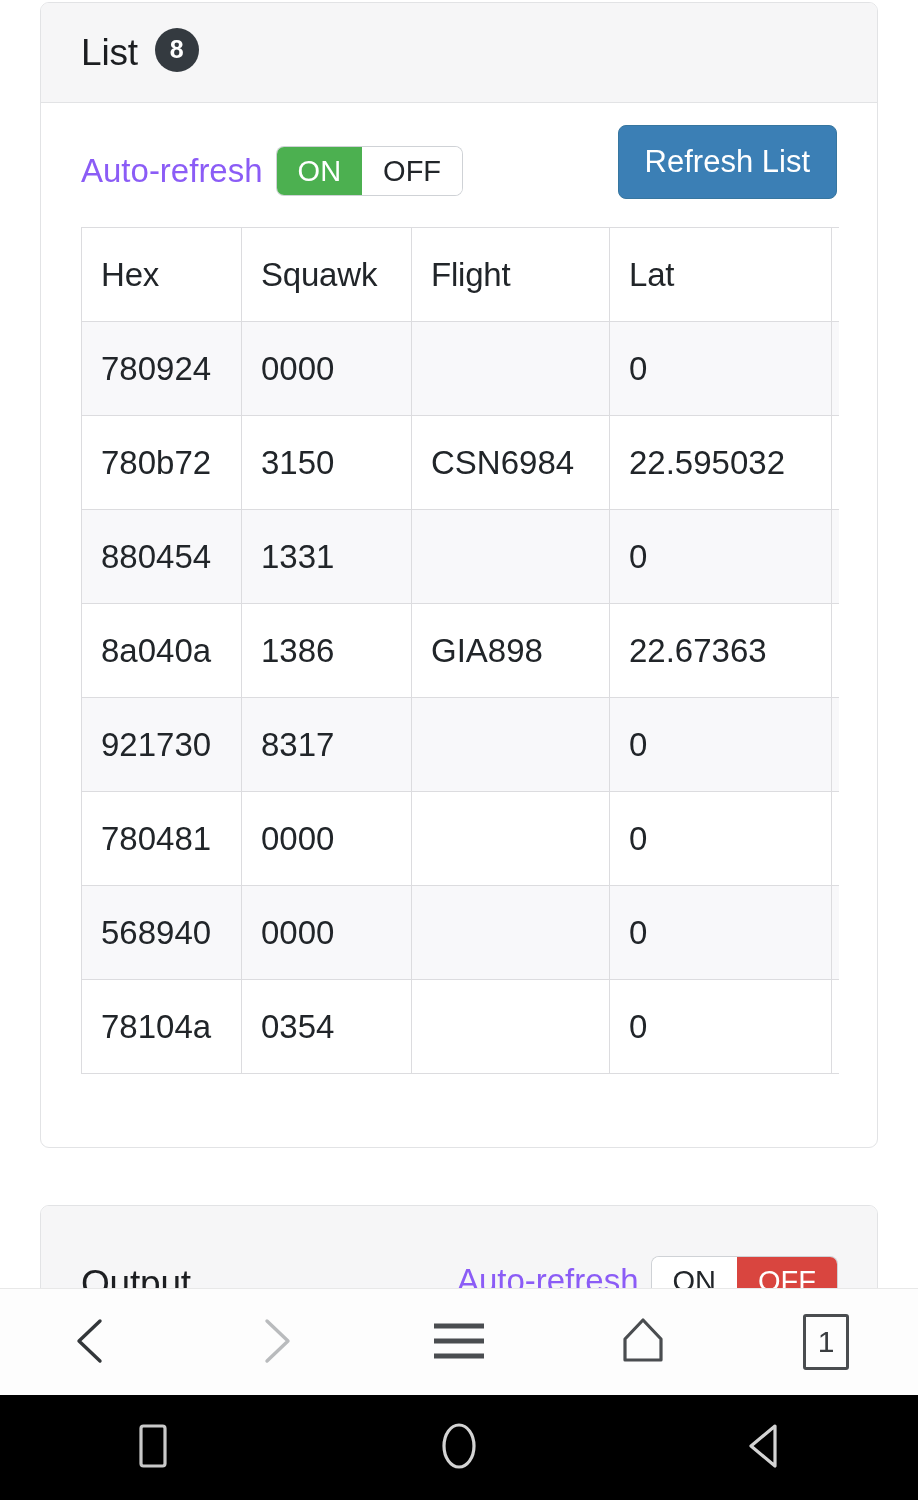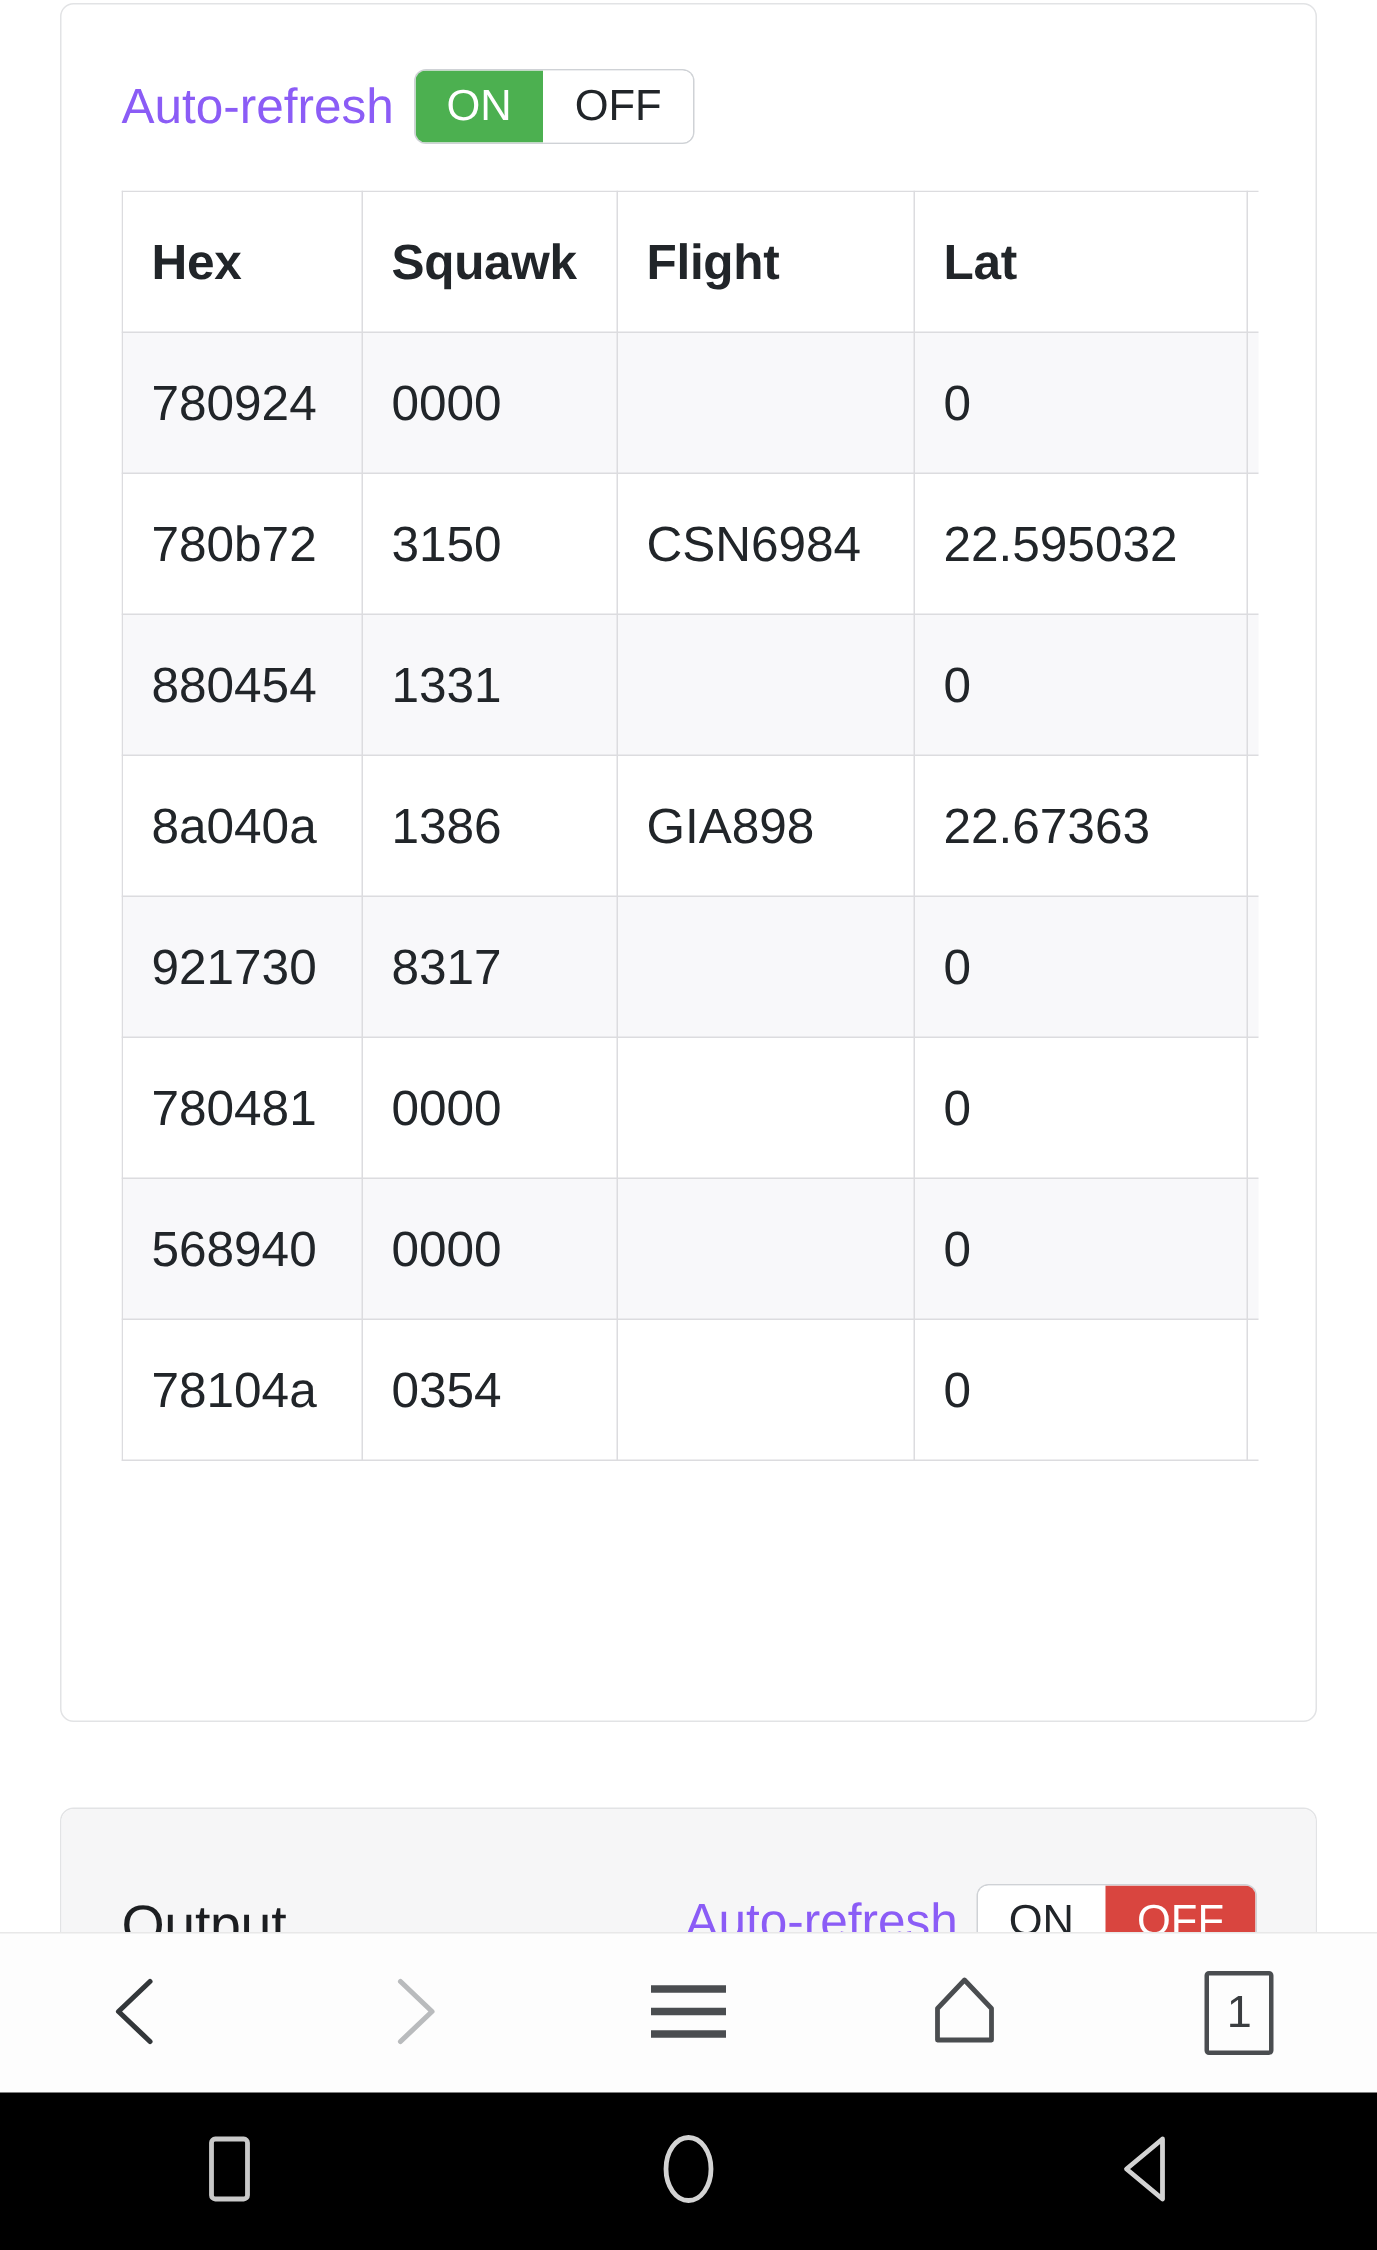--- a/index.html
+++ b/index.html
@@ -154,21 +154,21 @@
     border: 1px solid #dcdcdf;
     padding: 0 0 0 19px;
     height: 94px;
     text-align: left;
     vertical-align: middle;
     overflow: hidden;
     white-space: nowrap;
   }
 
   table.data th {
-    font-weight: 700;
+    font-weight: 400;
     background: #ffffff;
     letter-spacing: -0.2px;
   }
 
   table.data tbody tr:nth-child(odd) td { background: #f8f8fa; }
   table.data tbody tr:nth-child(even) td { background: #ffffff; }
 
   col.c-hex    { width: 160px; }
   col.c-squawk { width: 170px; }
   col.c-flight { width: 198px; }
@@ -239,31 +239,36 @@
 </style>
 </head>
 <body>
 
 <div id="viewport">
 
   <div id="page">
 
     <div class="card" id="card-list">
 
+      <div class="card-header">
+        <span class="card-title">List</span>
+        <span class="badge-count">8</span>
+      </div>
 
       <div class="card-body">
 
         <div class="controls">
           <span class="control-label">Auto-refresh</span>
 
           <div class="btn-group">
             <button class="btn-seg active-on">ON</button>
             <button class="btn-seg">OFF</button>
           </div>
 
+          <button class="btn-primary">Refresh List</button>
         </div>
 
         <div class="table-wrap">
           <table class="data">
             <colgroup>
               <col class="c-hex">
                 <col class="c-squawk">
                 <col class="c-flight">
                 <col class="c-lat">
                 <col class="c-extra">

